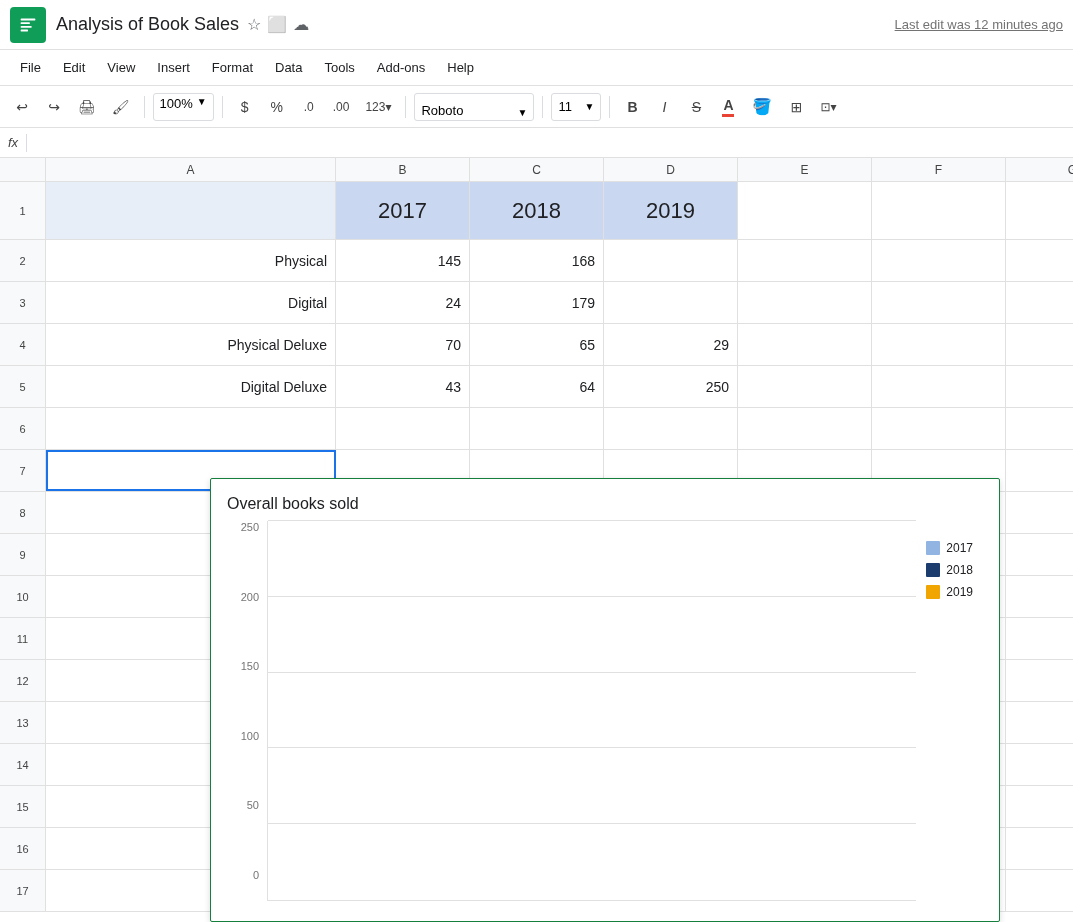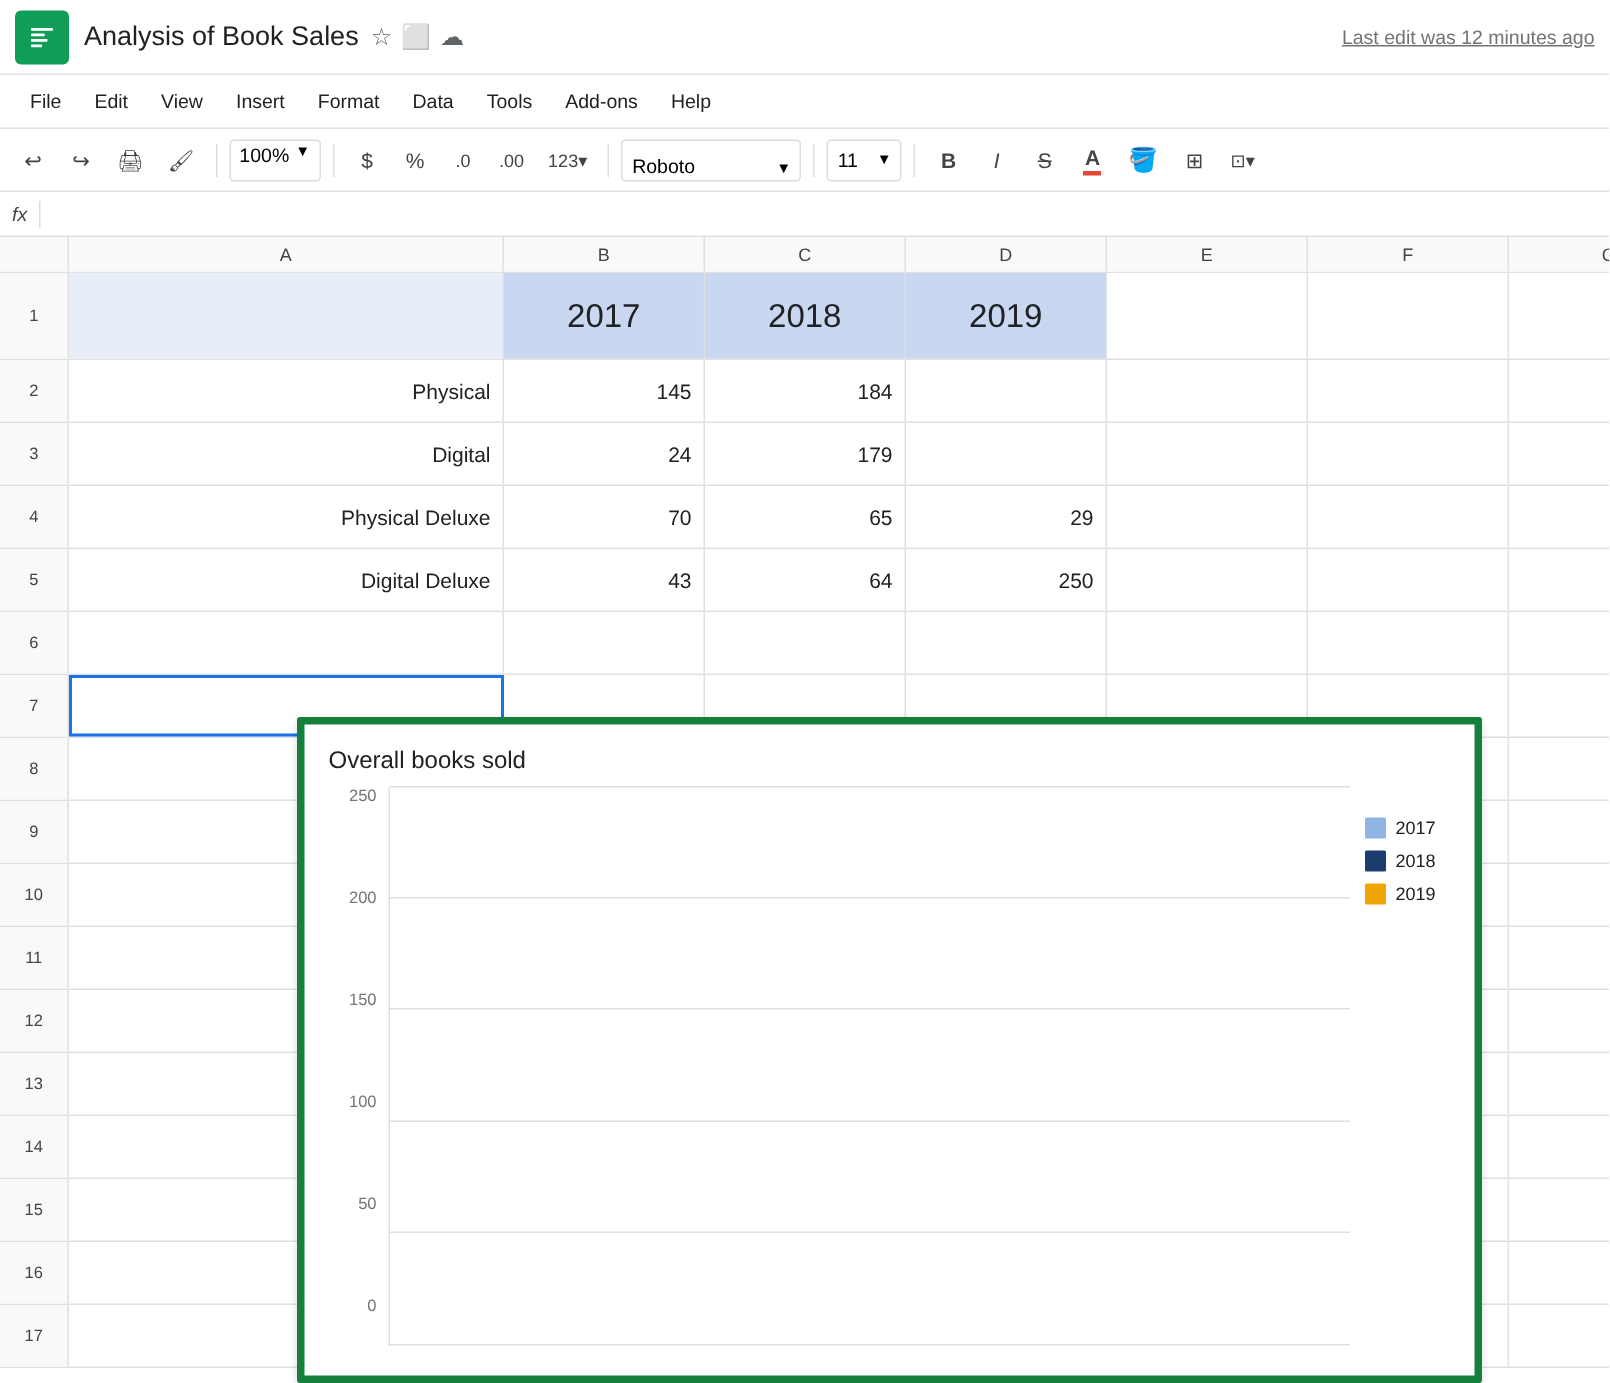--- a/index.html
+++ b/index.html
@@ -200,25 +200,25 @@
       outline: 2px solid #1a73e8;
       outline-offset: -2px;
     }
     .row-tall { height: 58px; }
     .row-tall .row-num { line-height: 58px; }
 
     
     .chart-container {
       position: absolute;
       top: 478px;
-      left: 198px;
+      left: 210px;
       width: 790px;
       height: 444px;
       background: white;
-      border: 5px solid #15803d;
+      border: 1px solid #15803d;
       border-radius: 2px;
       padding: 16px 16px 10px 16px;
       box-shadow: 0 2px 6px rgba(0,0,0,0.15);
     }
     .chart-title {
       font-size: 16px;
       font-weight: 400;
       color: #202124;
       margin-bottom: 8px;
     }
@@ -399,21 +399,21 @@
       <div class="cell col-d header-blue">2019</div>
       <div class="cell col-e"></div>
       <div class="cell col-f"></div>
       <div class="cell col-g"></div>
     </div>
 
     <div class="grid-row">
       <div class="row-num">2</div>
       <div class="cell col-a align-right">Physical</div>
       <div class="cell col-b align-right">145</div>
-      <div class="cell col-c align-right">184</div>
+      <div class="cell col-c align-right">168</div>
       <div class="cell col-e"></div>
       <div class="cell col-f"></div>
       <div class="cell col-g"></div>
     </div>
 
     <div class="grid-row">
       <div class="row-num">3</div>
       <div class="cell col-a align-right">Digital</div>
       <div class="cell col-c align-right">24</div>
       <div class="cell col-d align-right">179</div>

